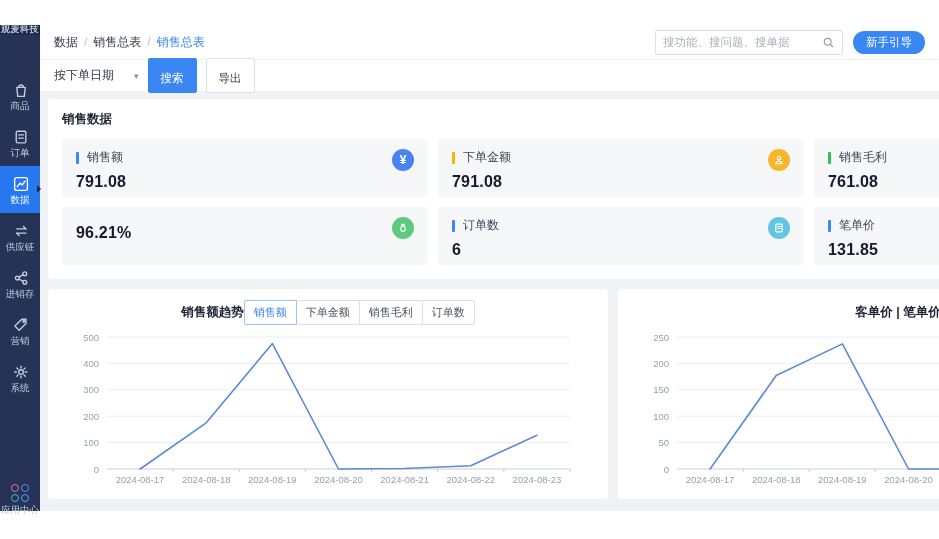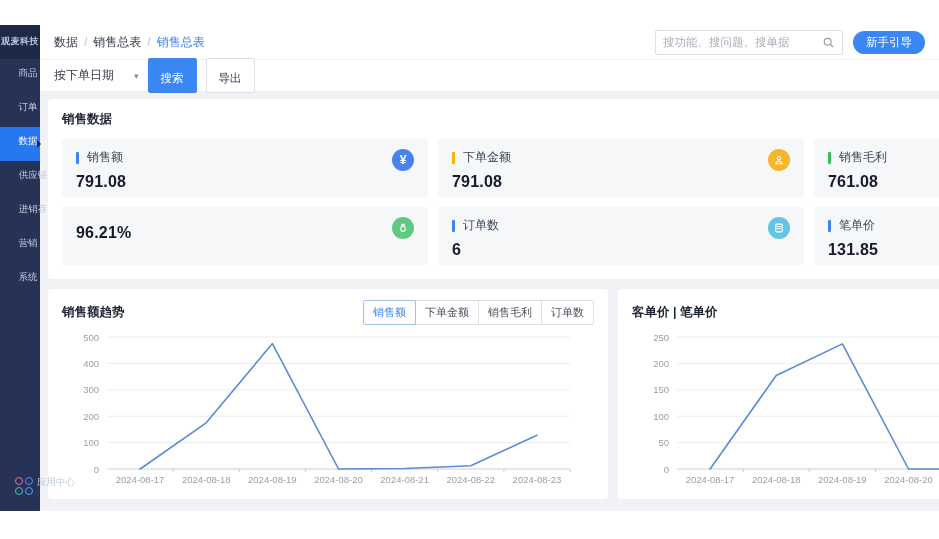--- a/index.html
+++ b/index.html
@@ -2,24 +2,24 @@
 <html><head>
 <meta charset="utf-8">
 <style>
   * { margin:0; padding:0; box-sizing:border-box; }
   html,body { background:#fff; }
   body { font-family:"Liberation Sans","DejaVu Sans",sans-serif; }
   .page { position:relative; width:939px; height:539px; background:#fff; overflow:hidden; }
   .app { position:absolute; top:25px; left:0; width:939px; height:486px; display:flex; background:#fff; }
 
   
-  .sidebar { width:40px; min-width:40px; background:#263357; display:flex; flex-direction:column; position:relative; z-index:5; }
+  .sidebar { width:40px; min-width:40px; background:#263357; display:flex; flex-direction:column; position:relative; z-index:5;gap:37px; }
   .logo { height:34px; background:#1d2947; color:#b9c3da; font-size:9px; font-weight:bold; display:flex; align-items:center; justify-content:center; letter-spacing:0.5px; text-align:center; line-height:1.1; }
   .side-nav { display:flex; flex-direction:column; }
-  .side-item { position:relative; display:flex; gap:3px; padding:9px 15px 8px; cursor:pointer; color:#c3cbdd; }
+  .side-item { position:relative; display:flex; flex-direction:column; align-items:center; gap:3px; padding:9px 4px 8px; cursor:pointer; color:#c3cbdd; }
   .side-item svg { width:17px; height:17px; stroke:#c3cbdd; fill:none; stroke-width:1.3; stroke-linecap:round; stroke-linejoin:round; }
   .side-label { font-size:10px; line-height:1; white-space:nowrap; transform:scale(.95); }
   .side-item.active { background:#2777f0; color:#fff; }
   .side-item.active svg { stroke:#fff; }
   .side-item.active::after { content:''; position:absolute; right:-5px; top:50%; margin-top:-4px; border:4px solid transparent; border-left-color:#1d2947; }
   .side-spacer { flex:1; }
   .app-center { padding-bottom:16px; }
   .app-center .ac-grid { display:grid; grid-template-columns:8px 8px; gap:2px; }
   .app-center .ac-dot { width:8px; height:8px; border-radius:50%; border:1.6px solid; }
 
@@ -55,21 +55,21 @@
   .card { position:relative; background:#f6f7f9; border-radius:4px; height:58px; padding:10px 14px; }
   .card-top { display:flex; align-items:center; }
   .card-bar { width:3px; height:12px; border-radius:1px; margin-right:8px; }
   .card-label { font-size:12px; color:#3f4554; }
   .card-icon { position:absolute; right:14px; top:10px; width:22px; height:22px; border-radius:50%; display:flex; align-items:center; justify-content:center; color:#fff; font-size:12px; font-weight:bold; }
   .card-icon svg { width:12px; height:12px; stroke:#fff; fill:none; stroke-width:1.5; stroke-linecap:round; stroke-linejoin:round; }
   .card-value { margin-top:7px; font-size:16px; font-weight:bold; color:#151b2c; letter-spacing:0.2px; }
 
   .charts-row { display:flex; gap:10px; margin-top:10px; }
   .chart-panel { width:560px; min-width:560px; padding:10px 14px; }
-  .chart-header { display:flex; align-items:center; justify-content:space-between; height:26px; margin-bottom:4px; }
+  .chart-header { display:flex; align-items:center; justify-content:center; height:26px; margin-bottom:4px; }
   .tab-group { display:flex; }
   .tab { border:1px solid #dcdfe6; background:#fff; color:#4a4f5c; font-size:11px; padding:4px 9px; margin-left:-1px; cursor:pointer; position:relative; }
   .tab:first-child { border-radius:2px 0 0 2px; margin-left:0; }
   .tab:last-child { border-radius:0 2px 2px 0; }
   .tab.active { color:#3a86f3; border-color:#9dc3f7; z-index:1; }
   svg.chart { display:block; }
   .tick { font-size:9.5px; fill:#98a0aa; font-family:"Liberation Sans",sans-serif; }
 </style>
 </head>
 <body>

